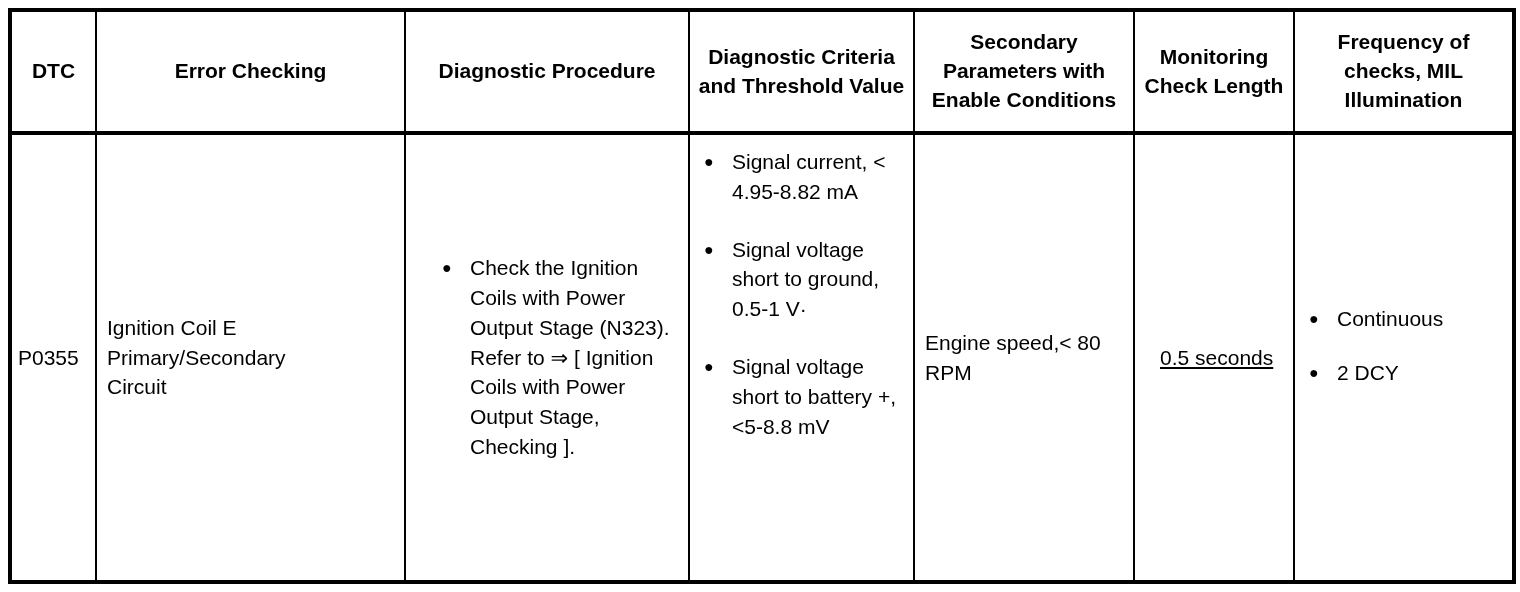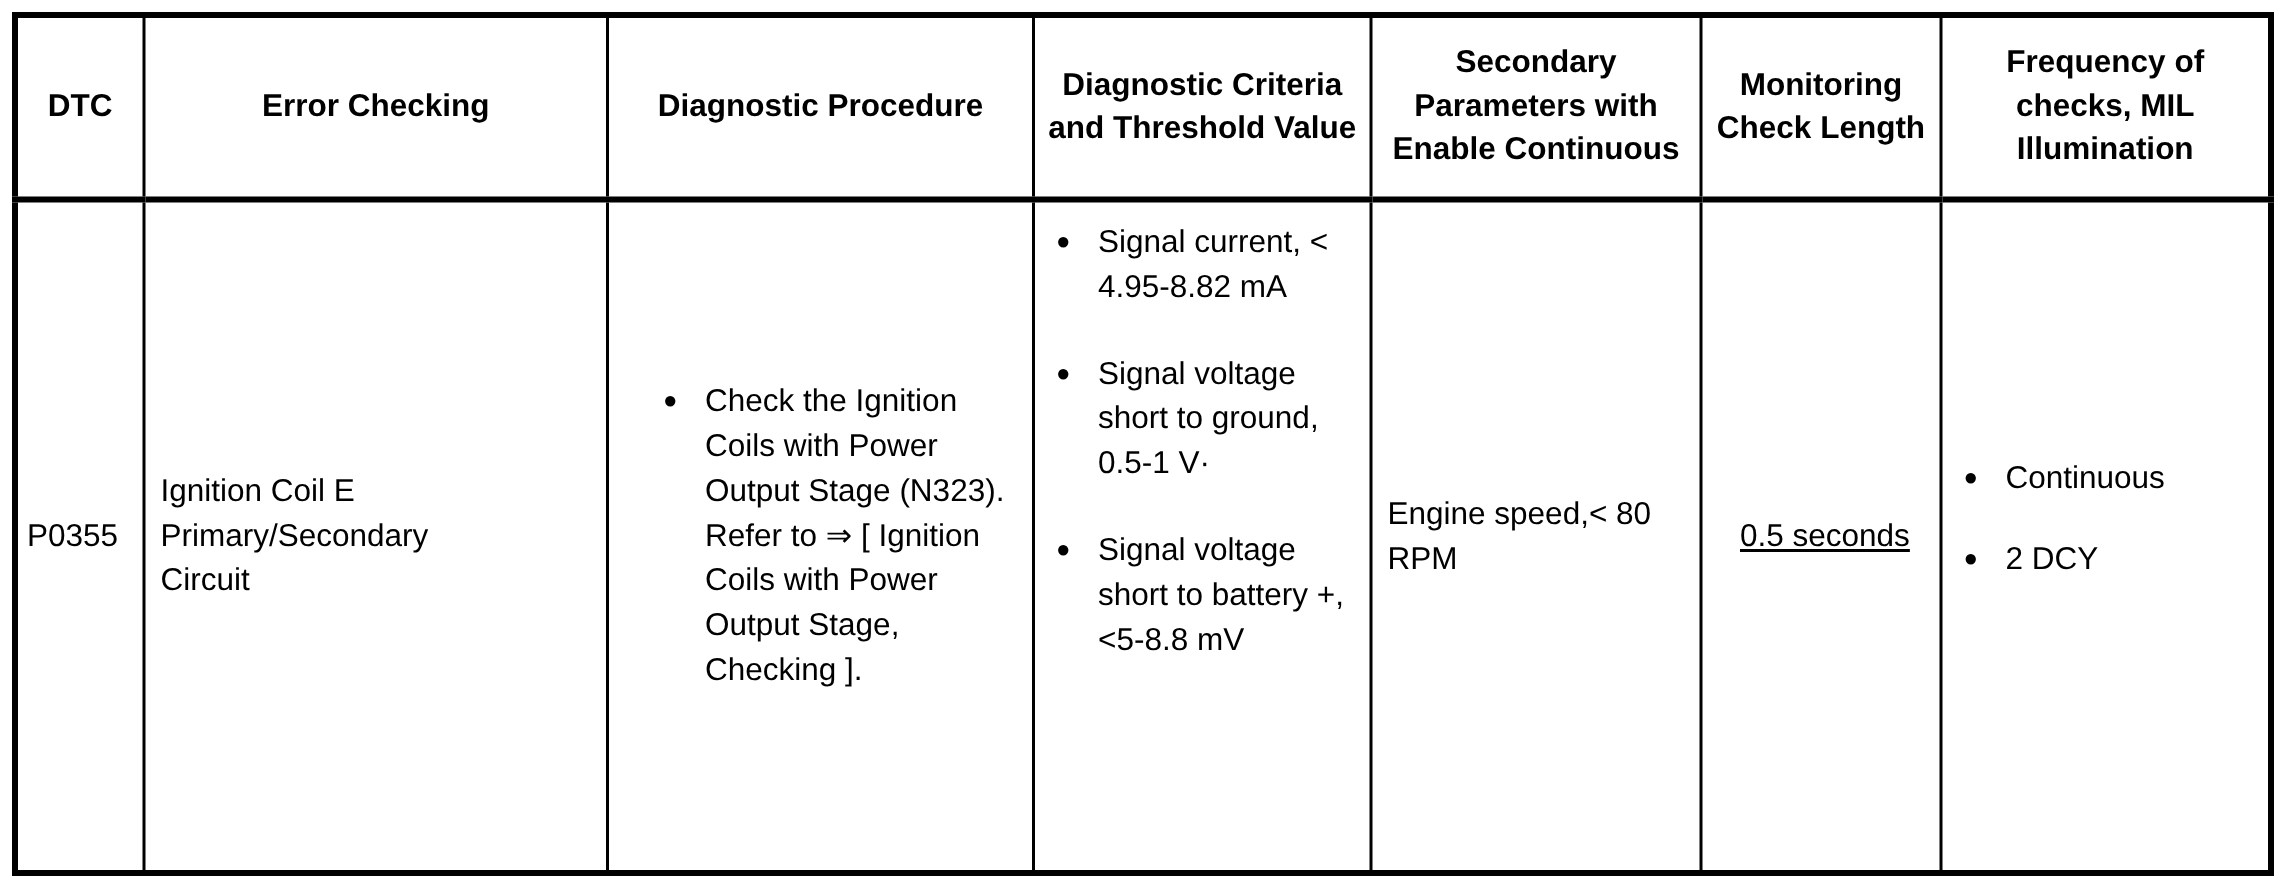--- a/index.html
+++ b/index.html
@@ -87,21 +87,21 @@
       <col style="width:220px">
       <col style="width:160px">
       <col style="width:220px">
     </colgroup>
     <thead>
       <tr>
         <th>DTC</th>
         <th>Error Checking</th>
         <th>Diagnostic Procedure</th>
         <th>Diagnostic Criteria and Threshold Value</th>
-        <th>Secondary Parameters with Enable Continuous</th>
+        <th>Secondary Parameters with Enable Conditions</th>
         <th>Monitoring Check Length</th>
         <th>Frequency of checks, MIL Illumination</th>
       </tr>
     </thead>
     <tbody>
       <tr>
         <td class="cell-dtc">P0355</td>
         <td class="cell-error">Ignition Coil E
 Primary/Secondary
 Circuit</td>

